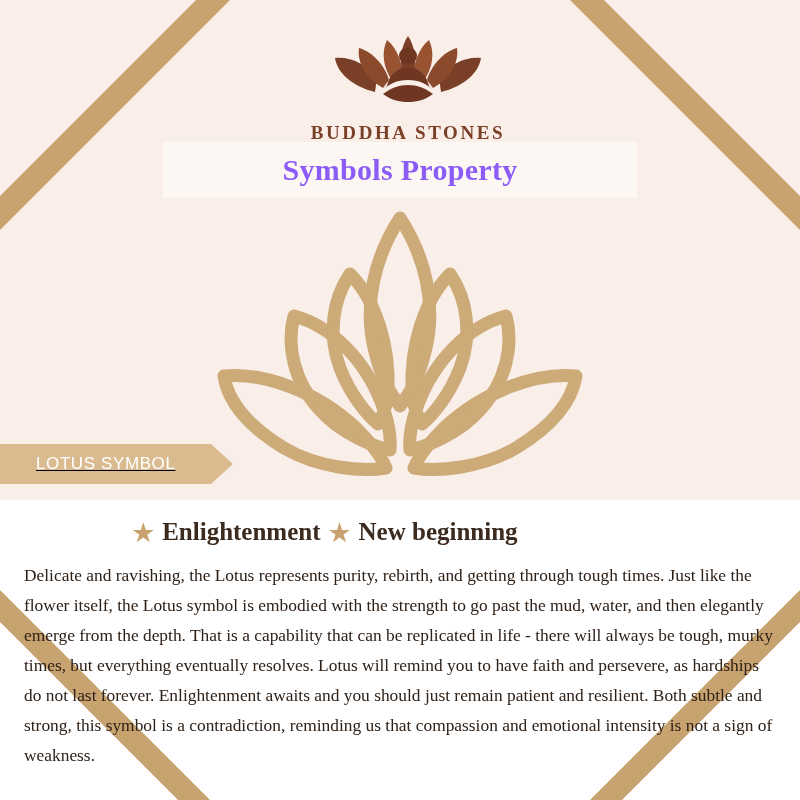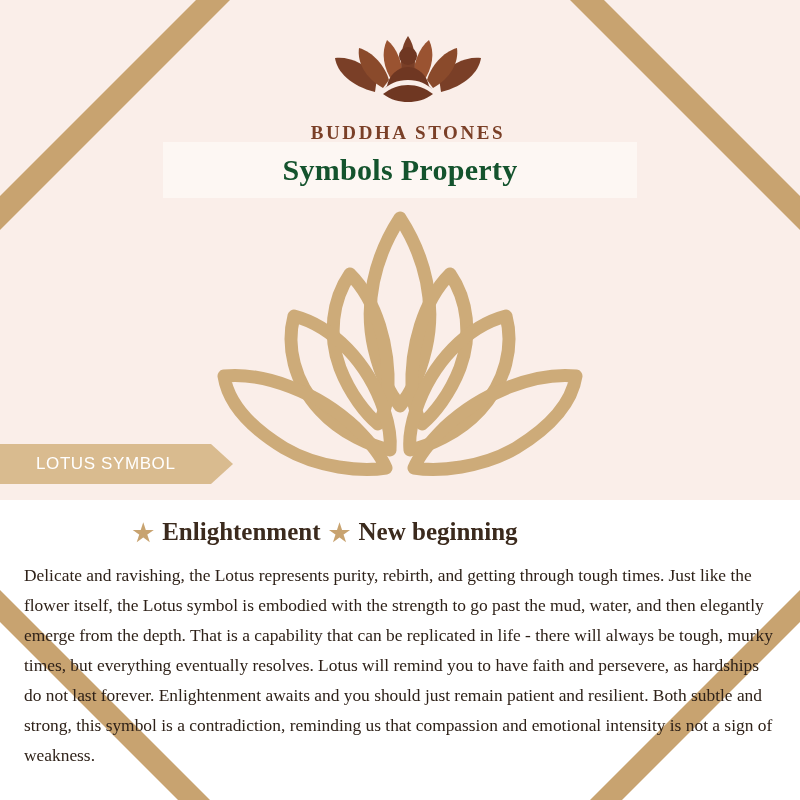--- a/index.html
+++ b/index.html
@@ -136,21 +136,21 @@
     height: 56px;
     background: #fdf7f3;
     z-index: 5;
     display: flex;
     align-items: center;
     justify-content: center;
   }
   .title-banner-text {
     font-size: 30px;
     font-weight: bold;
-    color: #14532d;
+    color: #8b5cf6;
     font-family: "Liberation Serif", serif;
     letter-spacing: 0.3px;
   }
 
   
   .lotus-art {
     position: absolute;
     top: 196px;
     left: 190px;
     width: 420px;
@@ -158,20 +158,21 @@
     z-index: 3;
   }
 
   
   .ribbon {
     position: absolute;
     top: 444px;
     left: 0;
     height: 32px;
     z-index: 6;
+    text-decoration: underline;
   }
   .ribbon-body {
     position: relative;
     height: 40px;
     background: #d9bb8f;
     padding: 0 36px 0 36px;
     display: flex;
     align-items: center;
     color: #ffffff;
     font-size: 17px;

